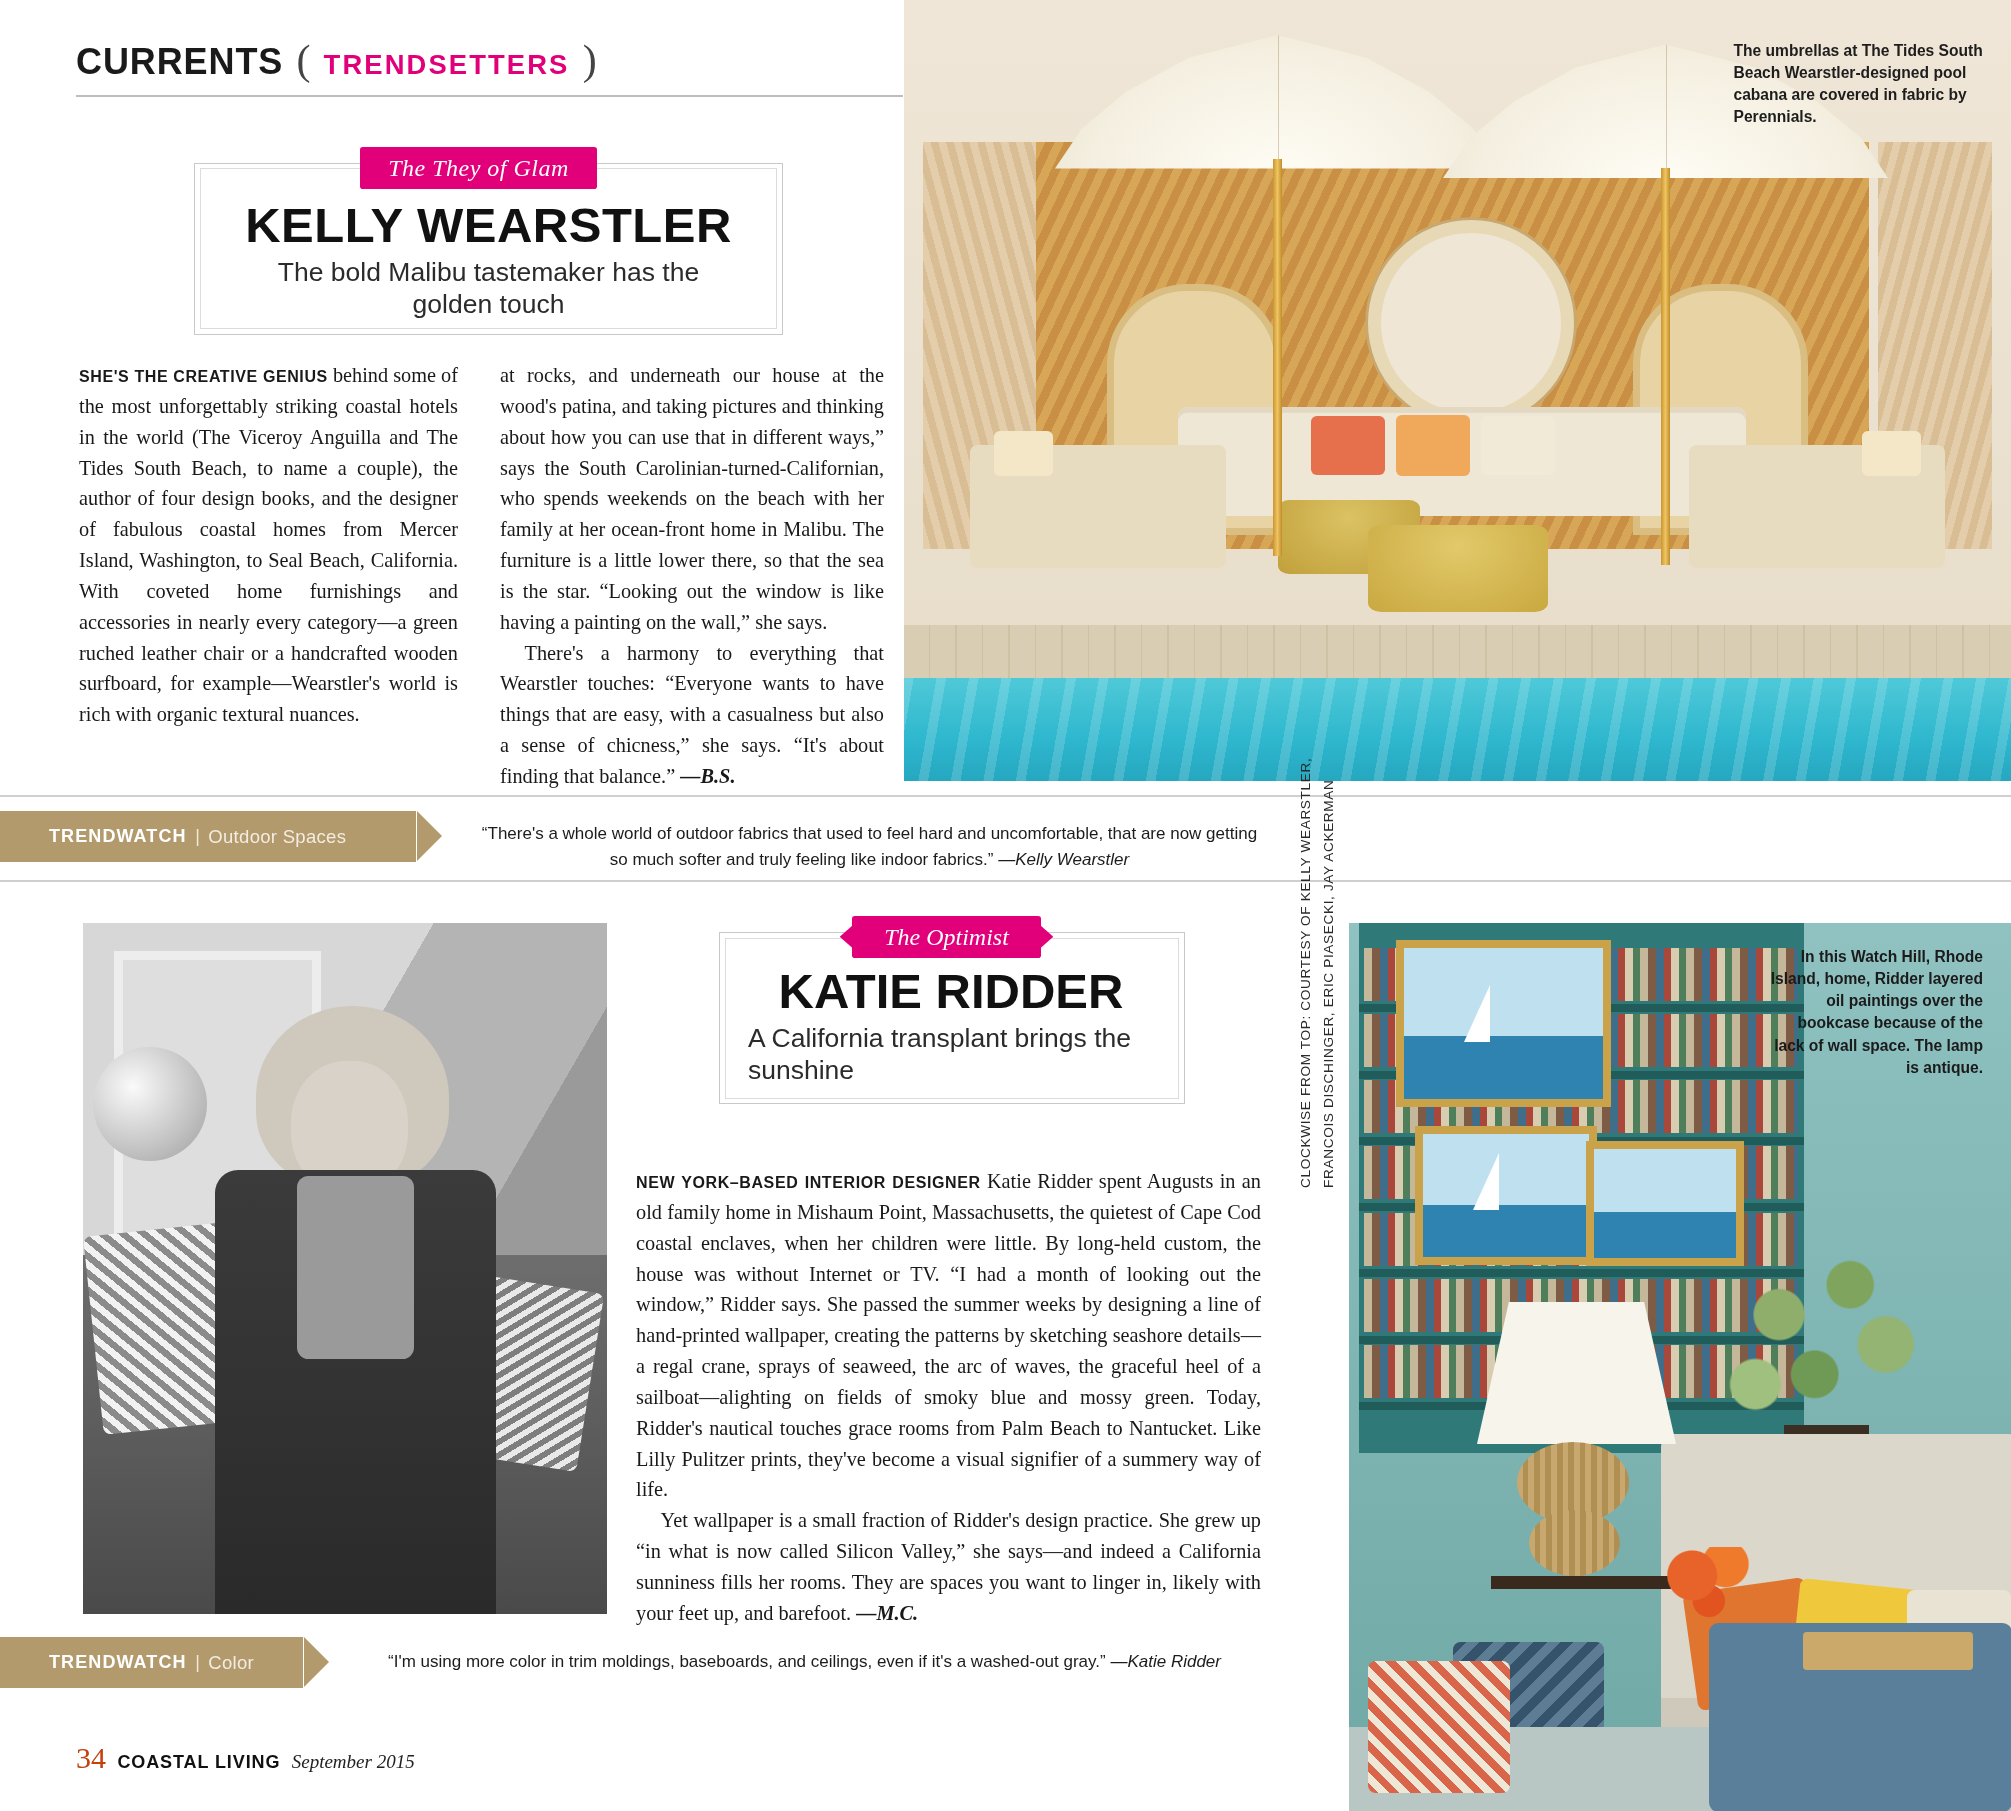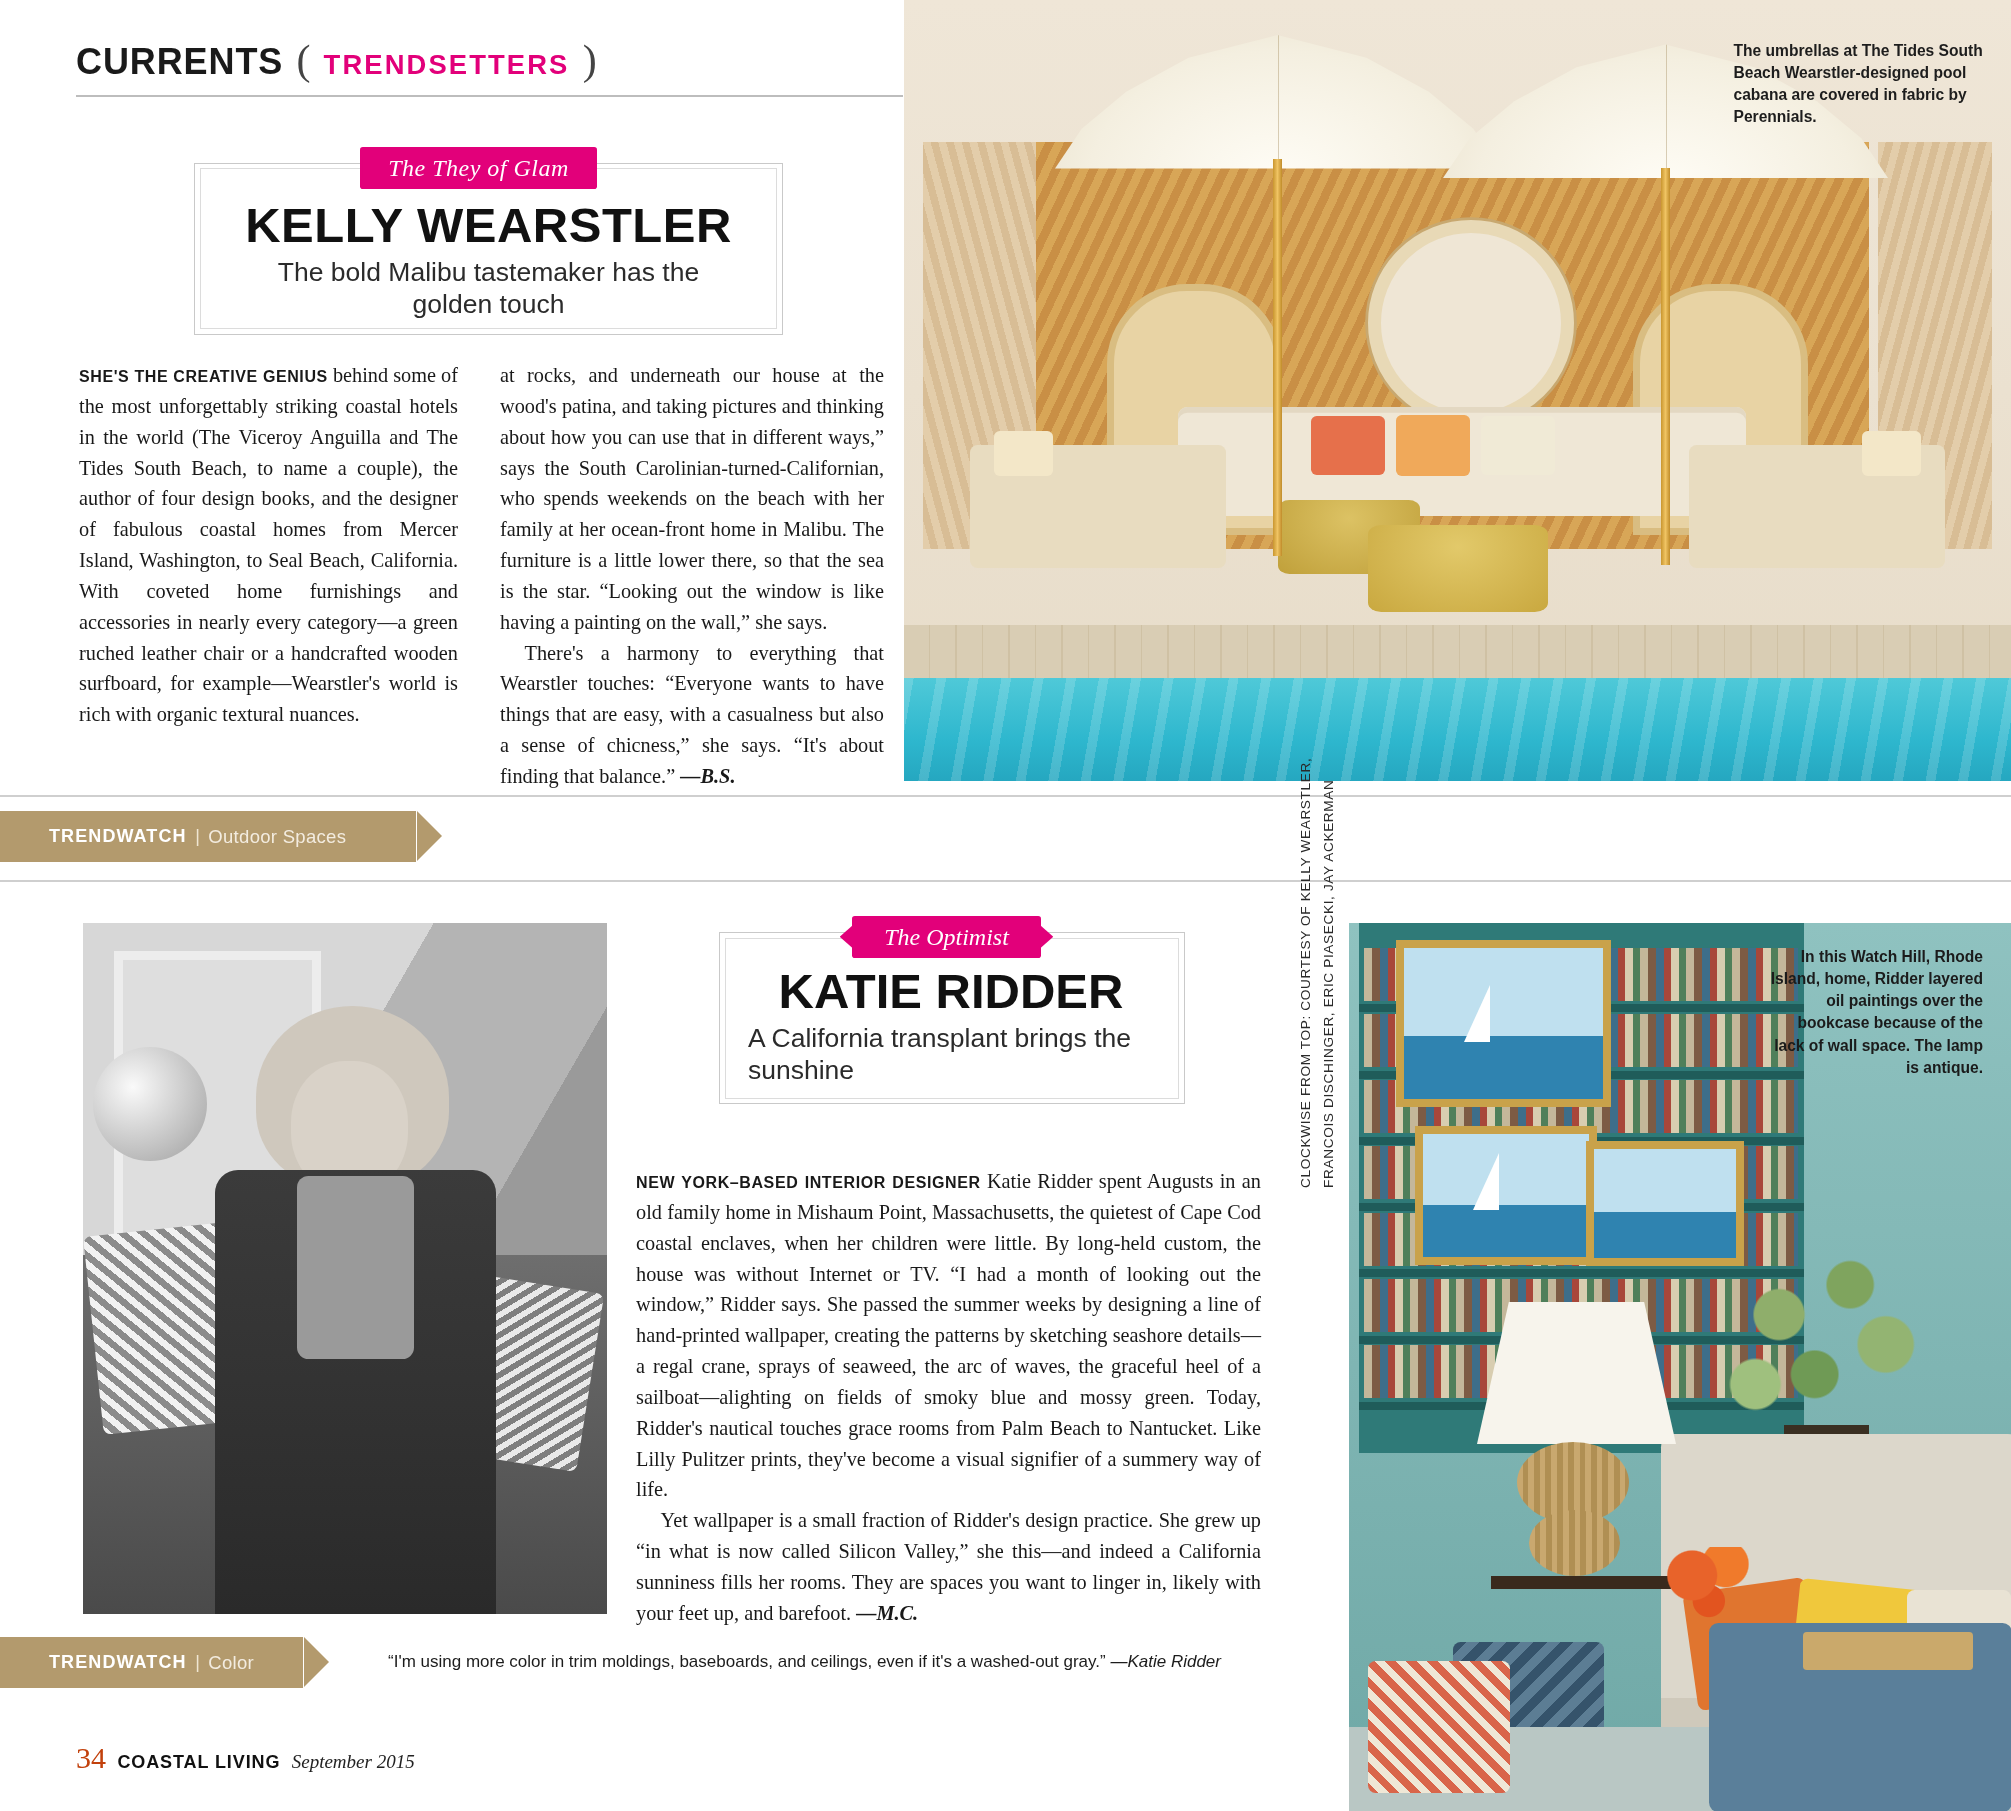--- a/index.html
+++ b/index.html
@@ -341,20 +341,23 @@
   </div>
   <div class="hero-caption">The umbrellas at The Tides South Beach Wearstler-designed pool cabana are covered in fabric by Perennials.</div>
 
   <div class="hrule" style="top:795px;"></div>
   <div class="tw" id="tw1">
     <span class="tw-label">TRENDWATCH</span>
     <span class="tw-sep">|</span>
     <span class="tw-cat">Outdoor Spaces</span>
     <span class="arrow"></span>
   </div>
+  <div class="tw-quote" id="tw1q">
+    <span>“There's a whole world of outdoor fabrics that used to feel hard and uncomfortable, that are now getting so much softer and truly feeling like indoor fabrics.” </span><i>—Kelly Wearstler</i>
+  </div>
   <div class="hrule" style="top:880px;"></div>
 
   <div class="bw-photo">
     <div class="bw-wall"></div>
     <div class="bw-panel"></div>
     <div class="bw-lamp"></div>
     <div class="bw-sofa"></div>
     <div class="bw-pillow"></div>
     <div class="bw-pillow2"></div>
     <div class="bw-person">
@@ -371,21 +374,21 @@
     <span class="corner" style="left:-0.9px;bottom:-0.9px;border-right:0;border-top:0;"></span>
     <span class="corner" style="right:-0.9px;bottom:-0.9px;border-left:0;border-top:0;"></span>
   </div>
   <div class="plaque-b2"></div>
   <div class="ribbon-b">The Optimist</div>
   <div class="plaque-b-name">KATIE RIDDER</div>
   <div class="plaque-b-sub">A California transplant brings the sunshine</div>
 
   <div class="col" id="col3">
     <p class="first"><span class="smallcaps">NEW YORK–BASED INTERIOR DESIGNER</span><span> Katie Ridder spent Augusts in an old family home in Mishaum Point, Massachusetts, the quietest of Cape Cod coastal enclaves, when her children were little. By long-held custom, the house was without Internet or TV. “I had a month of looking out the window,” Ridder says. She passed the summer weeks by designing a line of hand-printed wallpaper, creating the patterns by sketching seashore details—a regal crane, sprays of seaweed, the arc of waves, the graceful heel of a sailboat—alighting on fields of smoky blue and mossy green. Today, Ridder's nautical touches grace rooms from Palm Beach to Nantucket. Like Lilly Pulitzer prints, they've become a visual signifier of a summery way of life.</span></p>
-    <p><span>Yet wallpaper is a small fraction of Ridder's design practice. She grew up “in what is now called Silicon Valley,” she this—and indeed a California sunniness fills her rooms. They are spaces you want to linger in, likely with your feet up, and barefoot. </span><b style="font-style:italic">—M.C.</b></p>
+    <p><span>Yet wallpaper is a small fraction of Ridder's design practice. She grew up “in what is now called Silicon Valley,” she says—and indeed a California sunniness fills her rooms. They are spaces you want to linger in, likely with your feet up, and barefoot. </span><b style="font-style:italic">—M.C.</b></p>
   </div>
 
   <div class="credit">CLOCKWISE FROM TOP: COURTESY OF KELLY WEARSTLER,</div>
   <div class="credit2">FRANCOIS DISCHINGER, ERIC PIASECKI, JAY ACKERMAN</div>
 
   <div class="room">
     <div class="room-wall"></div>
     <div class="bookcase">
       <div class="books" style="top:24.6px;"></div>
       <div class="shelf" style="top:81px;"></div>

